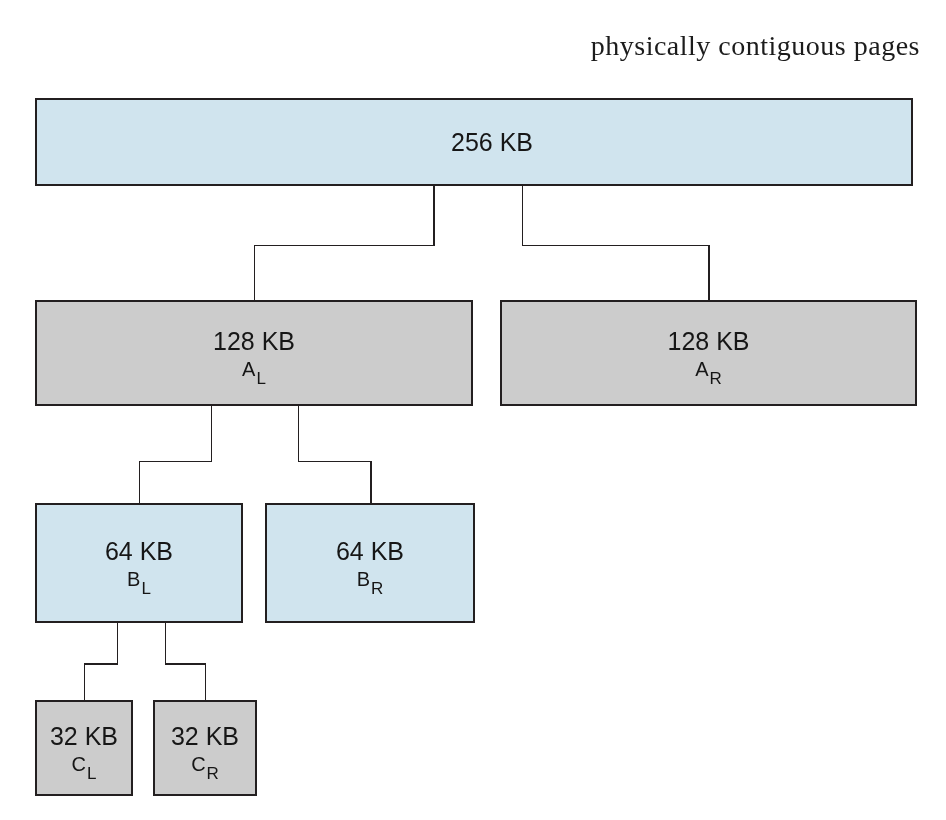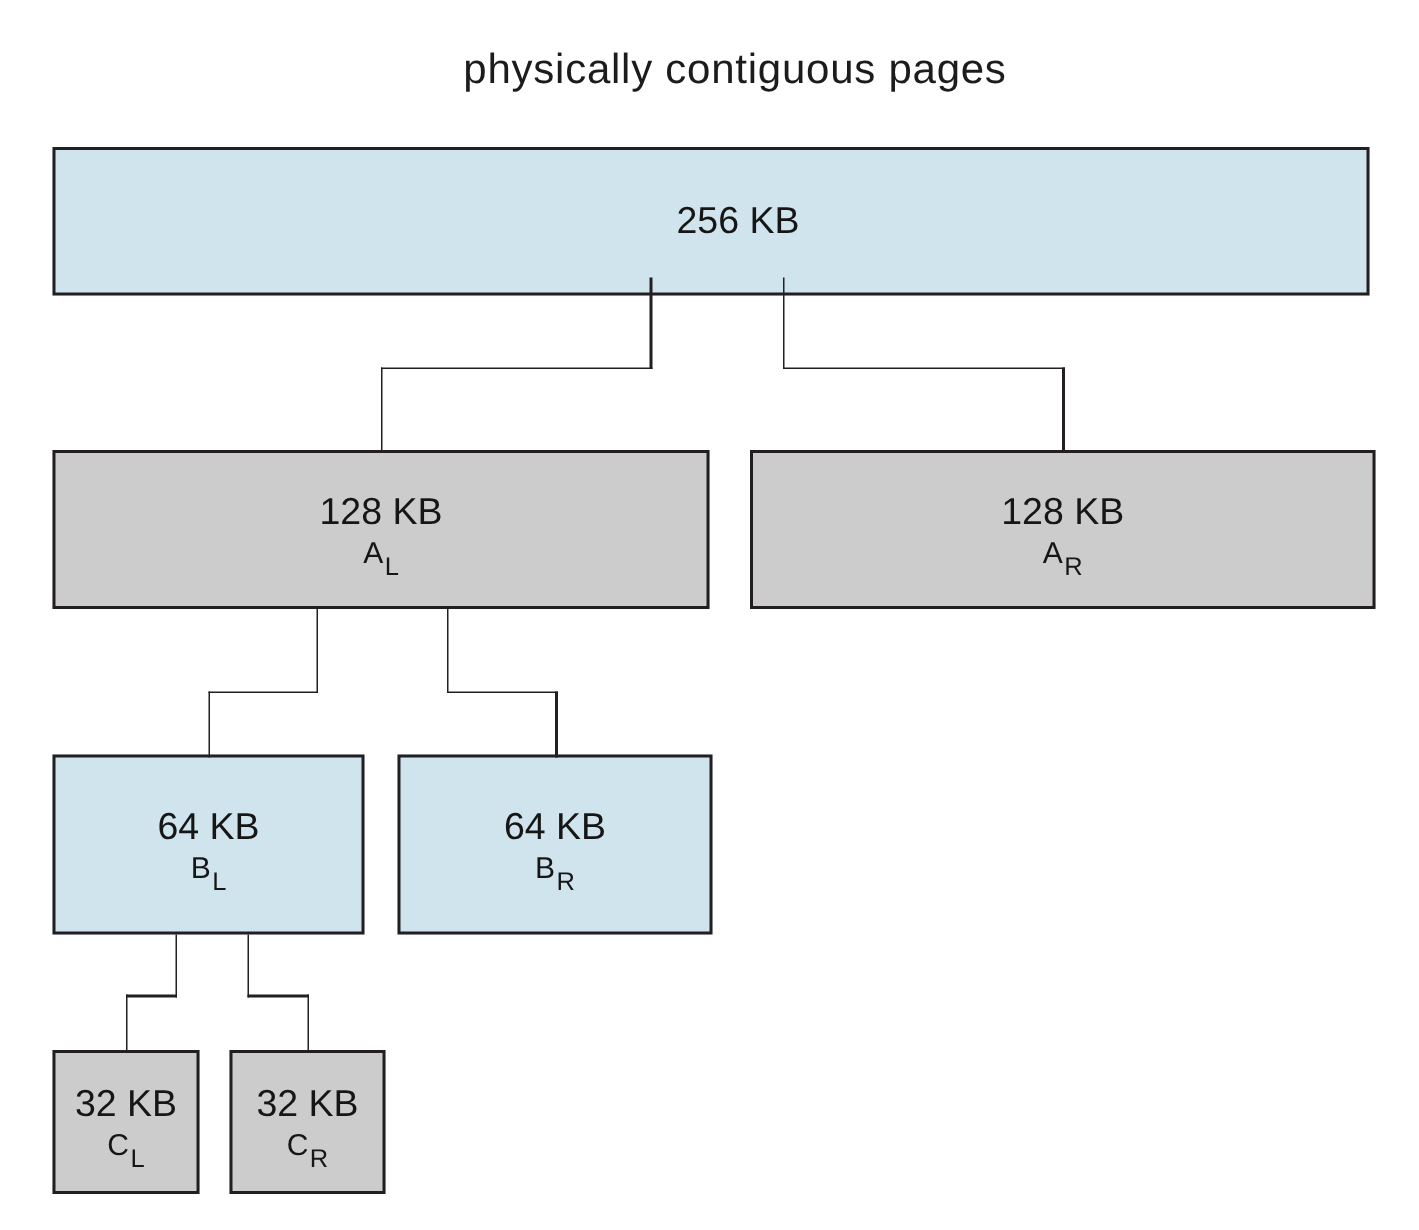--- a/index.html
+++ b/index.html
@@ -14,24 +14,25 @@
     background: #ffffff;
     font-family: "Liberation Sans", sans-serif;
     color: #1a1a1a;
     overflow: hidden;
   }
   .title {
     position: absolute;
     top: 30px;
     left: 60px;
     width: 860px;
-    text-align: center;
+    text-align: right;
     font-size: 28px;
     letter-spacing: 0.5px;
     color: #1c1c1c;
+    font-family: Liberation Serif, serif;
   }
   .box {
     position: absolute;
     box-sizing: border-box;
     border: 2px solid var(--border, #231f20);
     display: flex;
     flex-direction: column;
     align-items: center;
     justify-content: center;
     text-align: center;
@@ -55,21 +56,21 @@
     position: relative;
     top: 8px;
     margin-left: 1px;
   }
   .seg {
     position: absolute;
     background: var(--border, #231f20);
   }
 
   
-  .root { left: 35px;  top: 98px;  width: 878px; height: 99px; padding-left: 36px;  }
+  .root { left: 35px;  top: 98px;  width: 878px; height: 88px; padding-left: 36px;  }
   .al   { left: 35px;  top: 300px; width: 438px; height: 106px; }
   .ar   { left: 500px; top: 300px; width: 417px; height: 106px; }
   .bl   { left: 35px;  top: 503px; width: 208px; height: 120px; }
   .br   { left: 265px; top: 503px; width: 210px; height: 120px; }
   .cl   { left: 35px;  top: 700px; width: 98px;  height: 96px;  }
   .cr   { left: 153px; top: 700px; width: 104px; height: 96px;  }
 </style>
 </head>
 <body>
 

